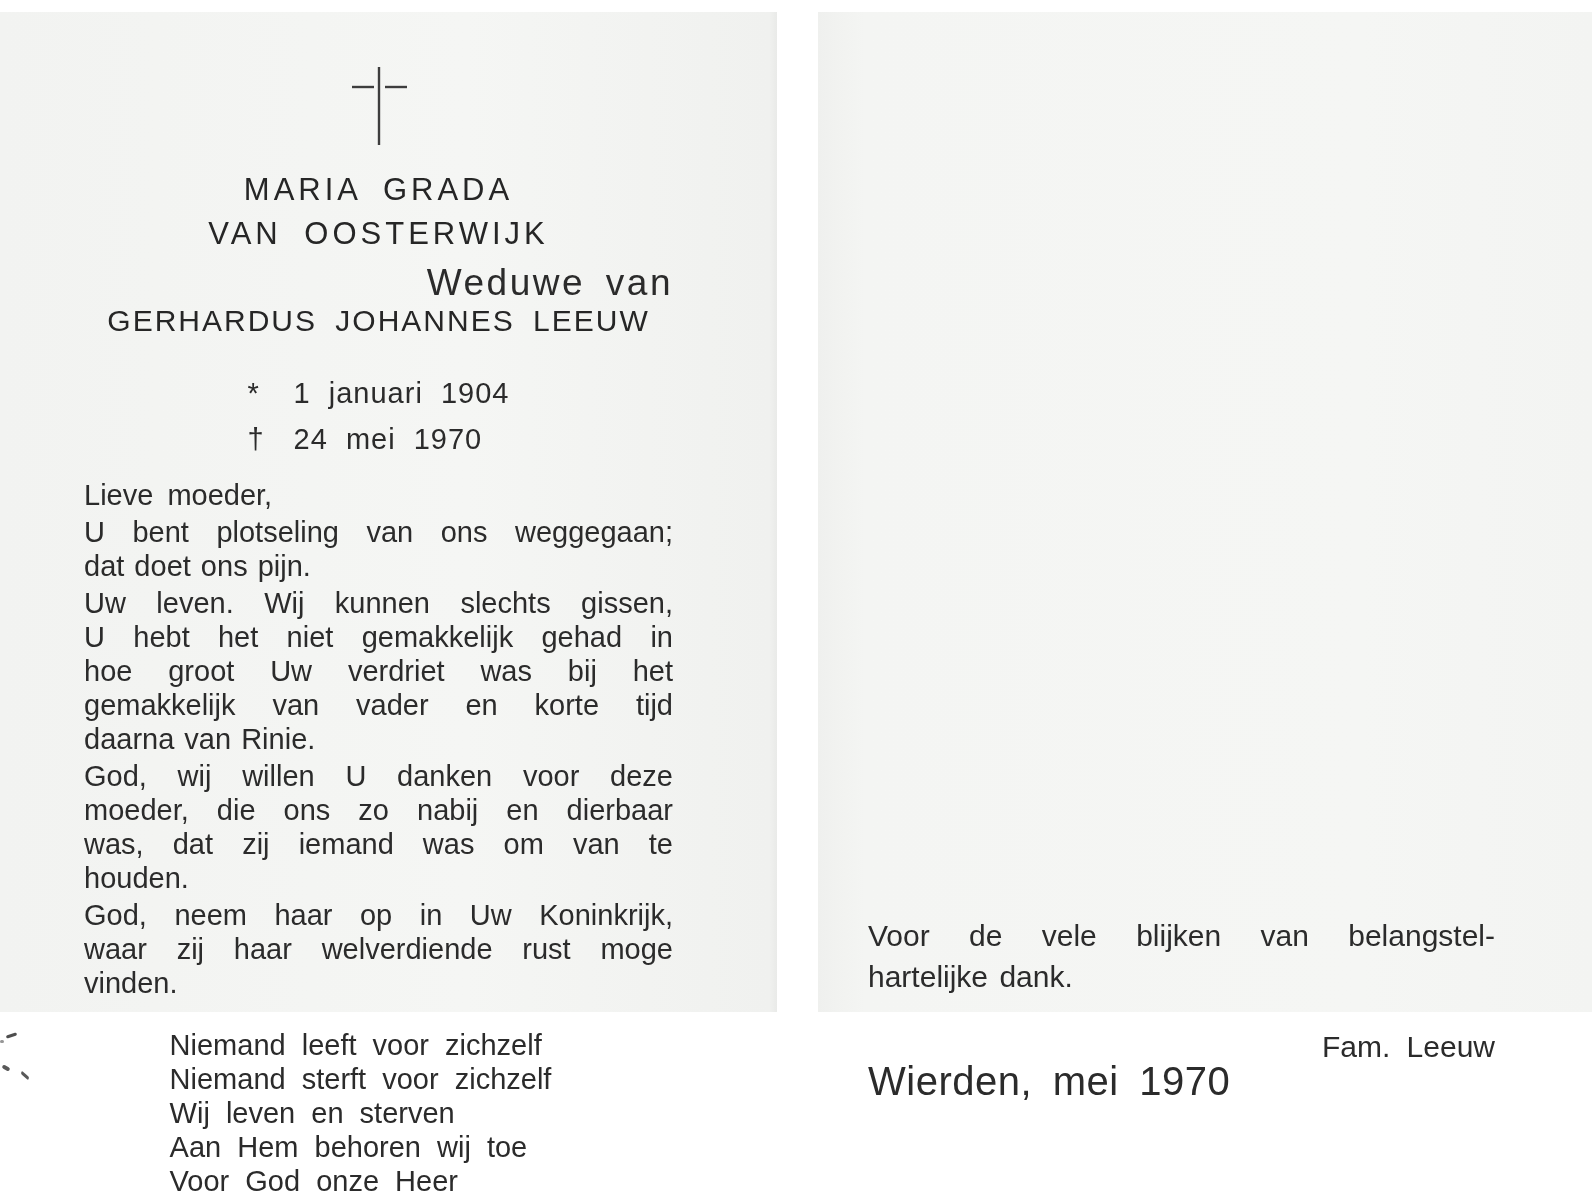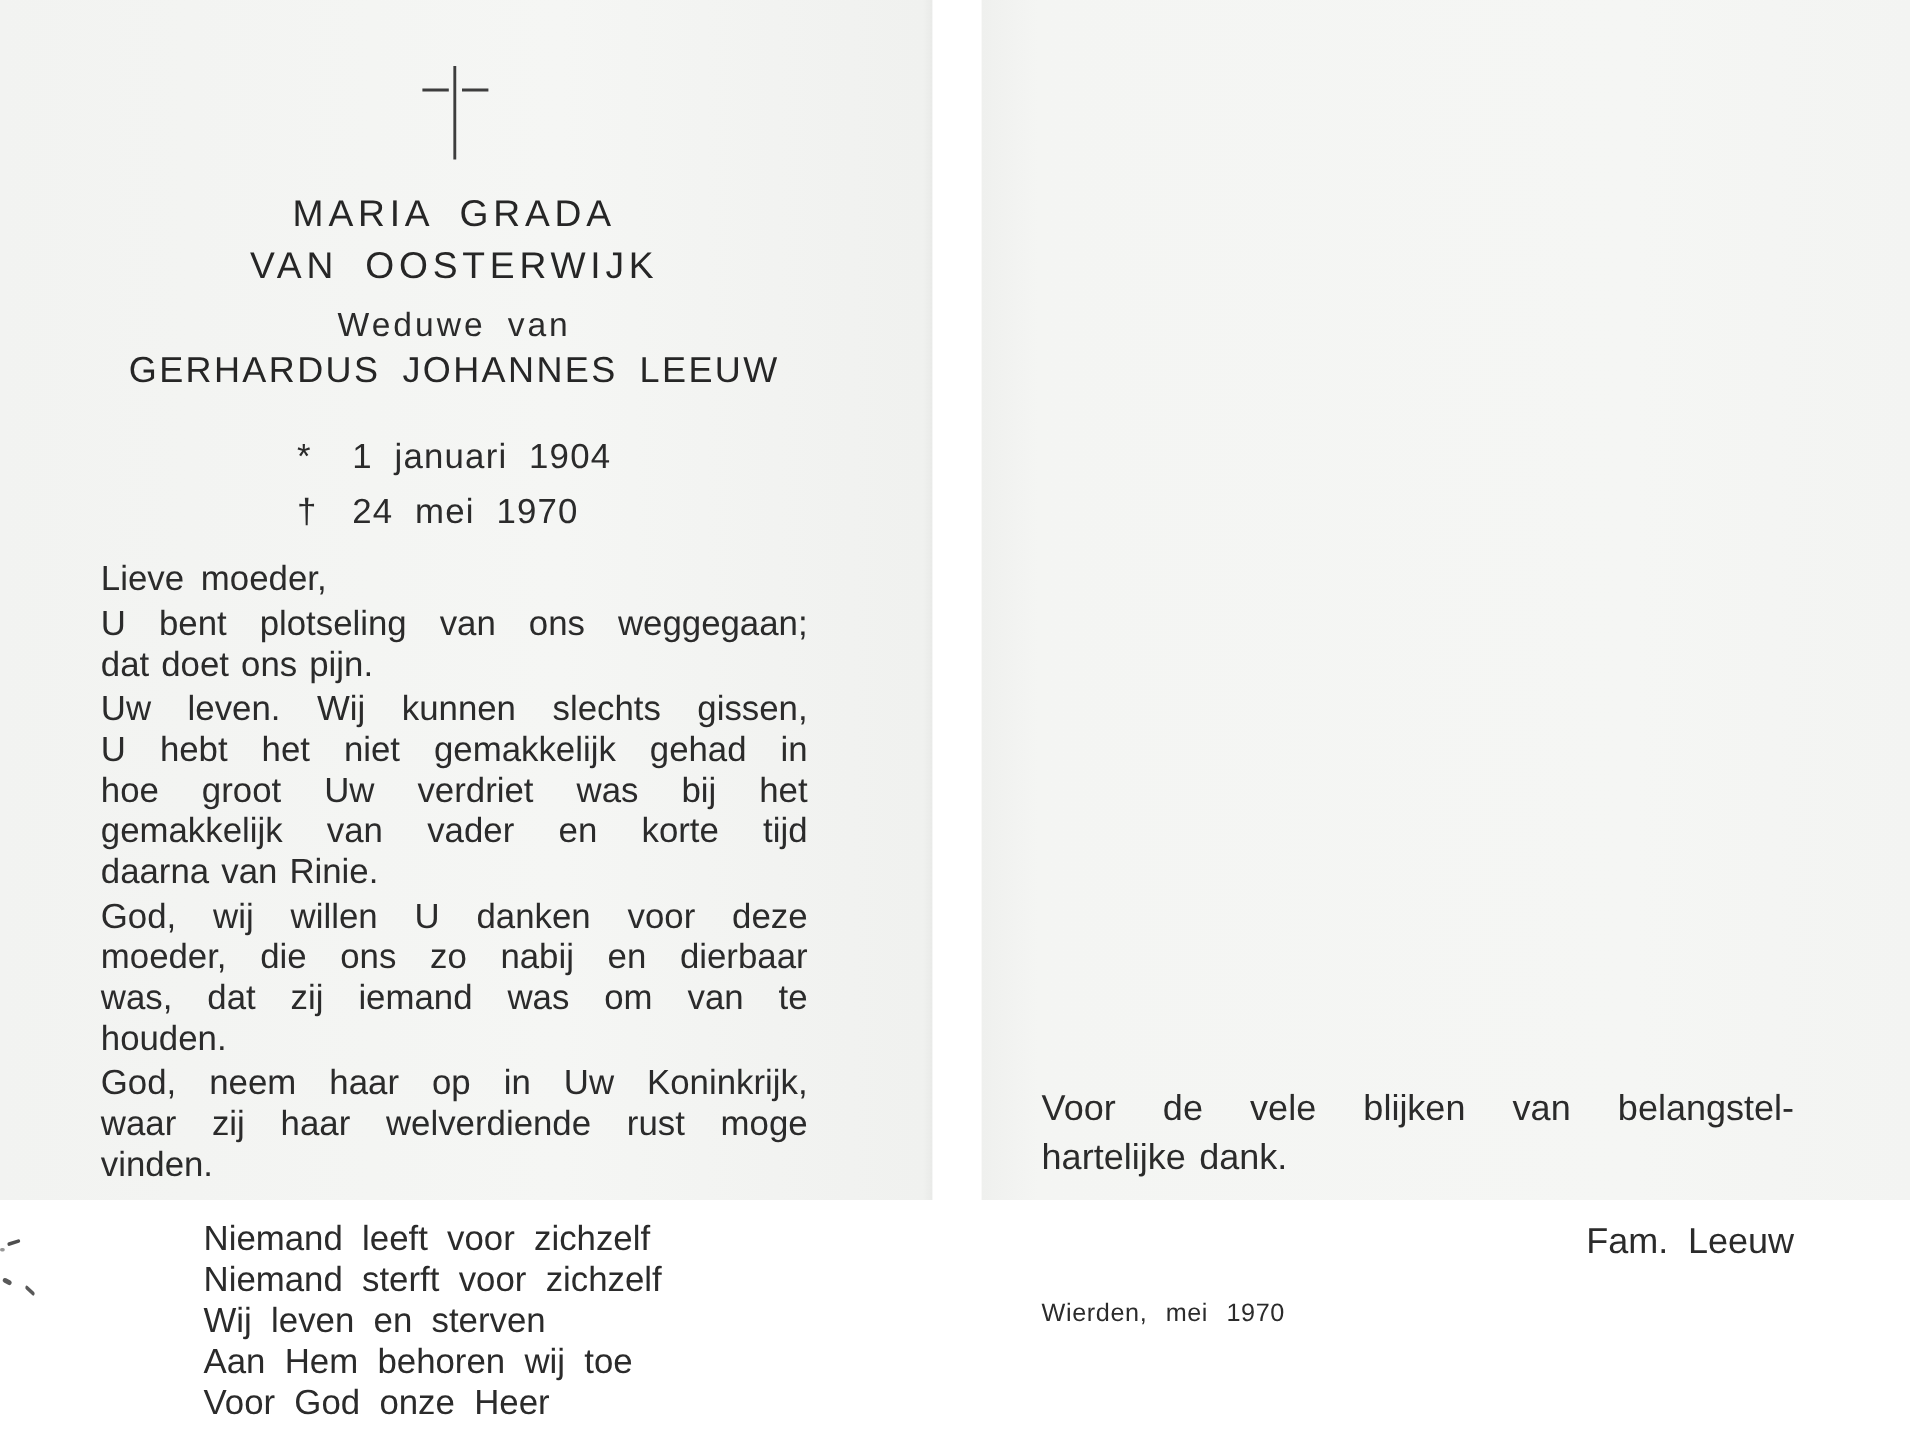--- a/index.html
+++ b/index.html
@@ -6,21 +6,21 @@
   body {
     width: 1592px; height: 1200px;
     background: #ffffff;
     overflow: hidden;
     position: relative;
     font-family: "Liberation Sans", "DejaVu Sans", sans-serif;
     color: #2b2b2b;
     -webkit-font-smoothing: antialiased;
   }
   .card {
-    position: absolute; top: 0; height: 1000px;
+    position: absolute; top: 12px; height: 1000px;
     background: #f4f5f3;
   }
   .card-left {
     left: 0; width: 777px;
     background: linear-gradient(90deg, #f2f3f1 0%, #f5f6f4 60%, #f0f1ef 99%, #e9eae8 100%);
   }
   .card-right {
     left: 818px; width: 774px;
     background: linear-gradient(90deg, #eff0ee 0%, #f4f5f3 6%, #f5f6f4 70%, #f3f4f2 100%);
   }
@@ -29,21 +29,21 @@
 
   .cross-wrap { text-align: center; margin-top: 52px; height: 84px; }
   .cross-wrap svg { display: inline-block; }
 
   .name-line {
     text-align: center; font-size: 31px; line-height: 44px;
     letter-spacing: 4px; word-spacing: 10px; color: #262626;
   }
   .name-line1 { margin-top: 20px; }
   .relation-line {
-    text-align: center; font-size: 28px; line-height: 34px;
+    text-align: right; font-size: 37px; line-height: 34px;
     letter-spacing: 2.5px; word-spacing: 8px; margin-top: 10px;
   }
   .spouse-line {
     text-align: center; font-size: 30px; line-height: 38px;
     letter-spacing: 2px; word-spacing: 8px; margin-top: 2px; color: #262626;
   }
   .dates { text-align: center; margin-top: 30px; }
   .dates-inner { display: inline-block; text-align: left; }
   .date-row {
     font-size: 29px; line-height: 46px;
@@ -72,22 +72,22 @@
 
   .thanks-block { margin-top: 903px; }
   .thanks-block .line {
     font-size: 30px; line-height: 41px; word-spacing: 3px;
   }
   .signature {
     text-align: right; font-size: 30px; line-height: 34px;
     word-spacing: 8px; margin-top: 33px;
   }
   .place-date {
-    text-align: left; font-size: 21px; line-height: 34px;
-    word-spacing: 9px; letter-spacing: 0.5px; margin-top: 26px;
+    text-align: left; font-size: 40px; line-height: 34px;
+    word-spacing: 9px; letter-spacing: 0.5px; 
   }
 
   .speck { position: absolute; background: #2f2f2f; border-radius: 2px; }
   .speck1 { left: 6px;  top: 1034px; width: 11px; height: 3px; transform: rotate(-18deg); opacity: .85; }
   .speck2 { left: 2px;  top: 1066px; width: 8px;  height: 4px; transform: rotate(28deg);  opacity: .8; }
   .speck3 { left: 20px; top: 1074px; width: 10px; height: 3px; transform: rotate(42deg) skewX(20deg); opacity: .8; }
   .speck4 { left: 0px;  top: 1040px; width: 4px;  height: 3px; opacity: .5; }
 </style>
 </head>
 <body>

